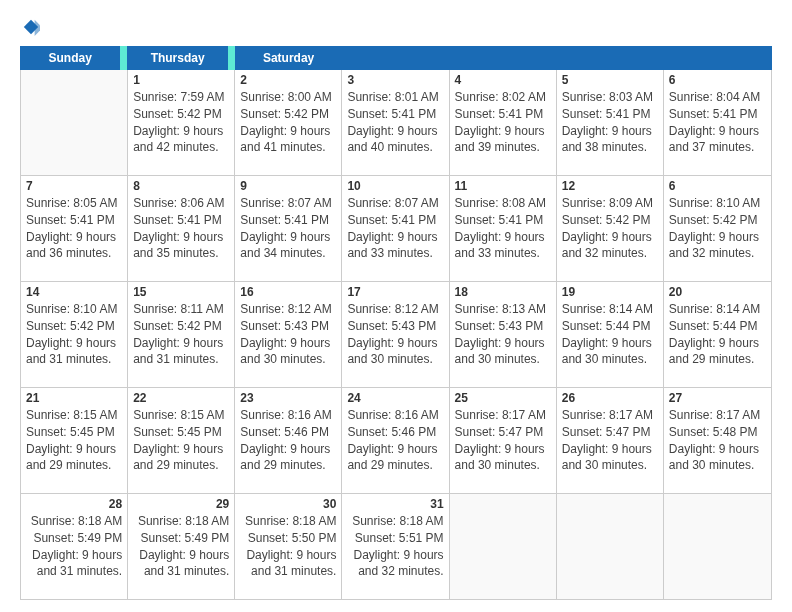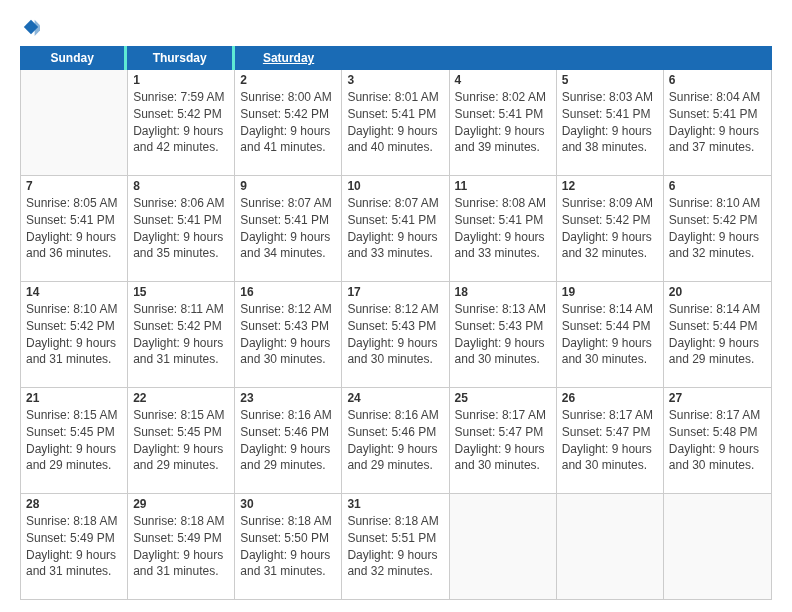--- a/index.html
+++ b/index.html
@@ -69,38 +69,38 @@
       display: grid;
       grid-template-columns: repeat(7, 1fr);
       background: #1a6bb5;
     }
     .cal-header-cell {
       color: #fff;
       font-size: 12px;
       font-weight: bold;
       padding: 5px 6px;
       text-align: center;
-      border-right: 3px solid #5eead4;
-    }
-    .cal-header-cell:last-child { border-right: none; text-decoration: underline; }
+      border-right: 7px solid #5eead4;
+    }
+    .cal-header-cell:last-child { border-right: none; }
     .cal-body {
       flex: 1;
       display: flex;
       flex-direction: column;
       border-left: 1px solid #ccc;
       border-right: 1px solid #ccc;
       border-bottom: 1px solid #ccc;
     }
     .cal-week {
       display: grid;
       grid-template-columns: repeat(7, 1fr);
       flex: 1;
       border-bottom: 1px solid #ccc;
     }
-    .cal-week:last-child { border-bottom: none; }
+    .cal-week:last-child { border-bottom: none; text-align: right; }
     .cal-cell {
       border-right: 1px solid #ccc;
       padding: 3px 5px;
       font-size: 9.5px;
       color: #333;
       vertical-align: top;
       min-height: 80px;
     }
     .cal-cell:last-child { border-right: none; }
     .cal-cell.empty { background: #f9f9f9; }

